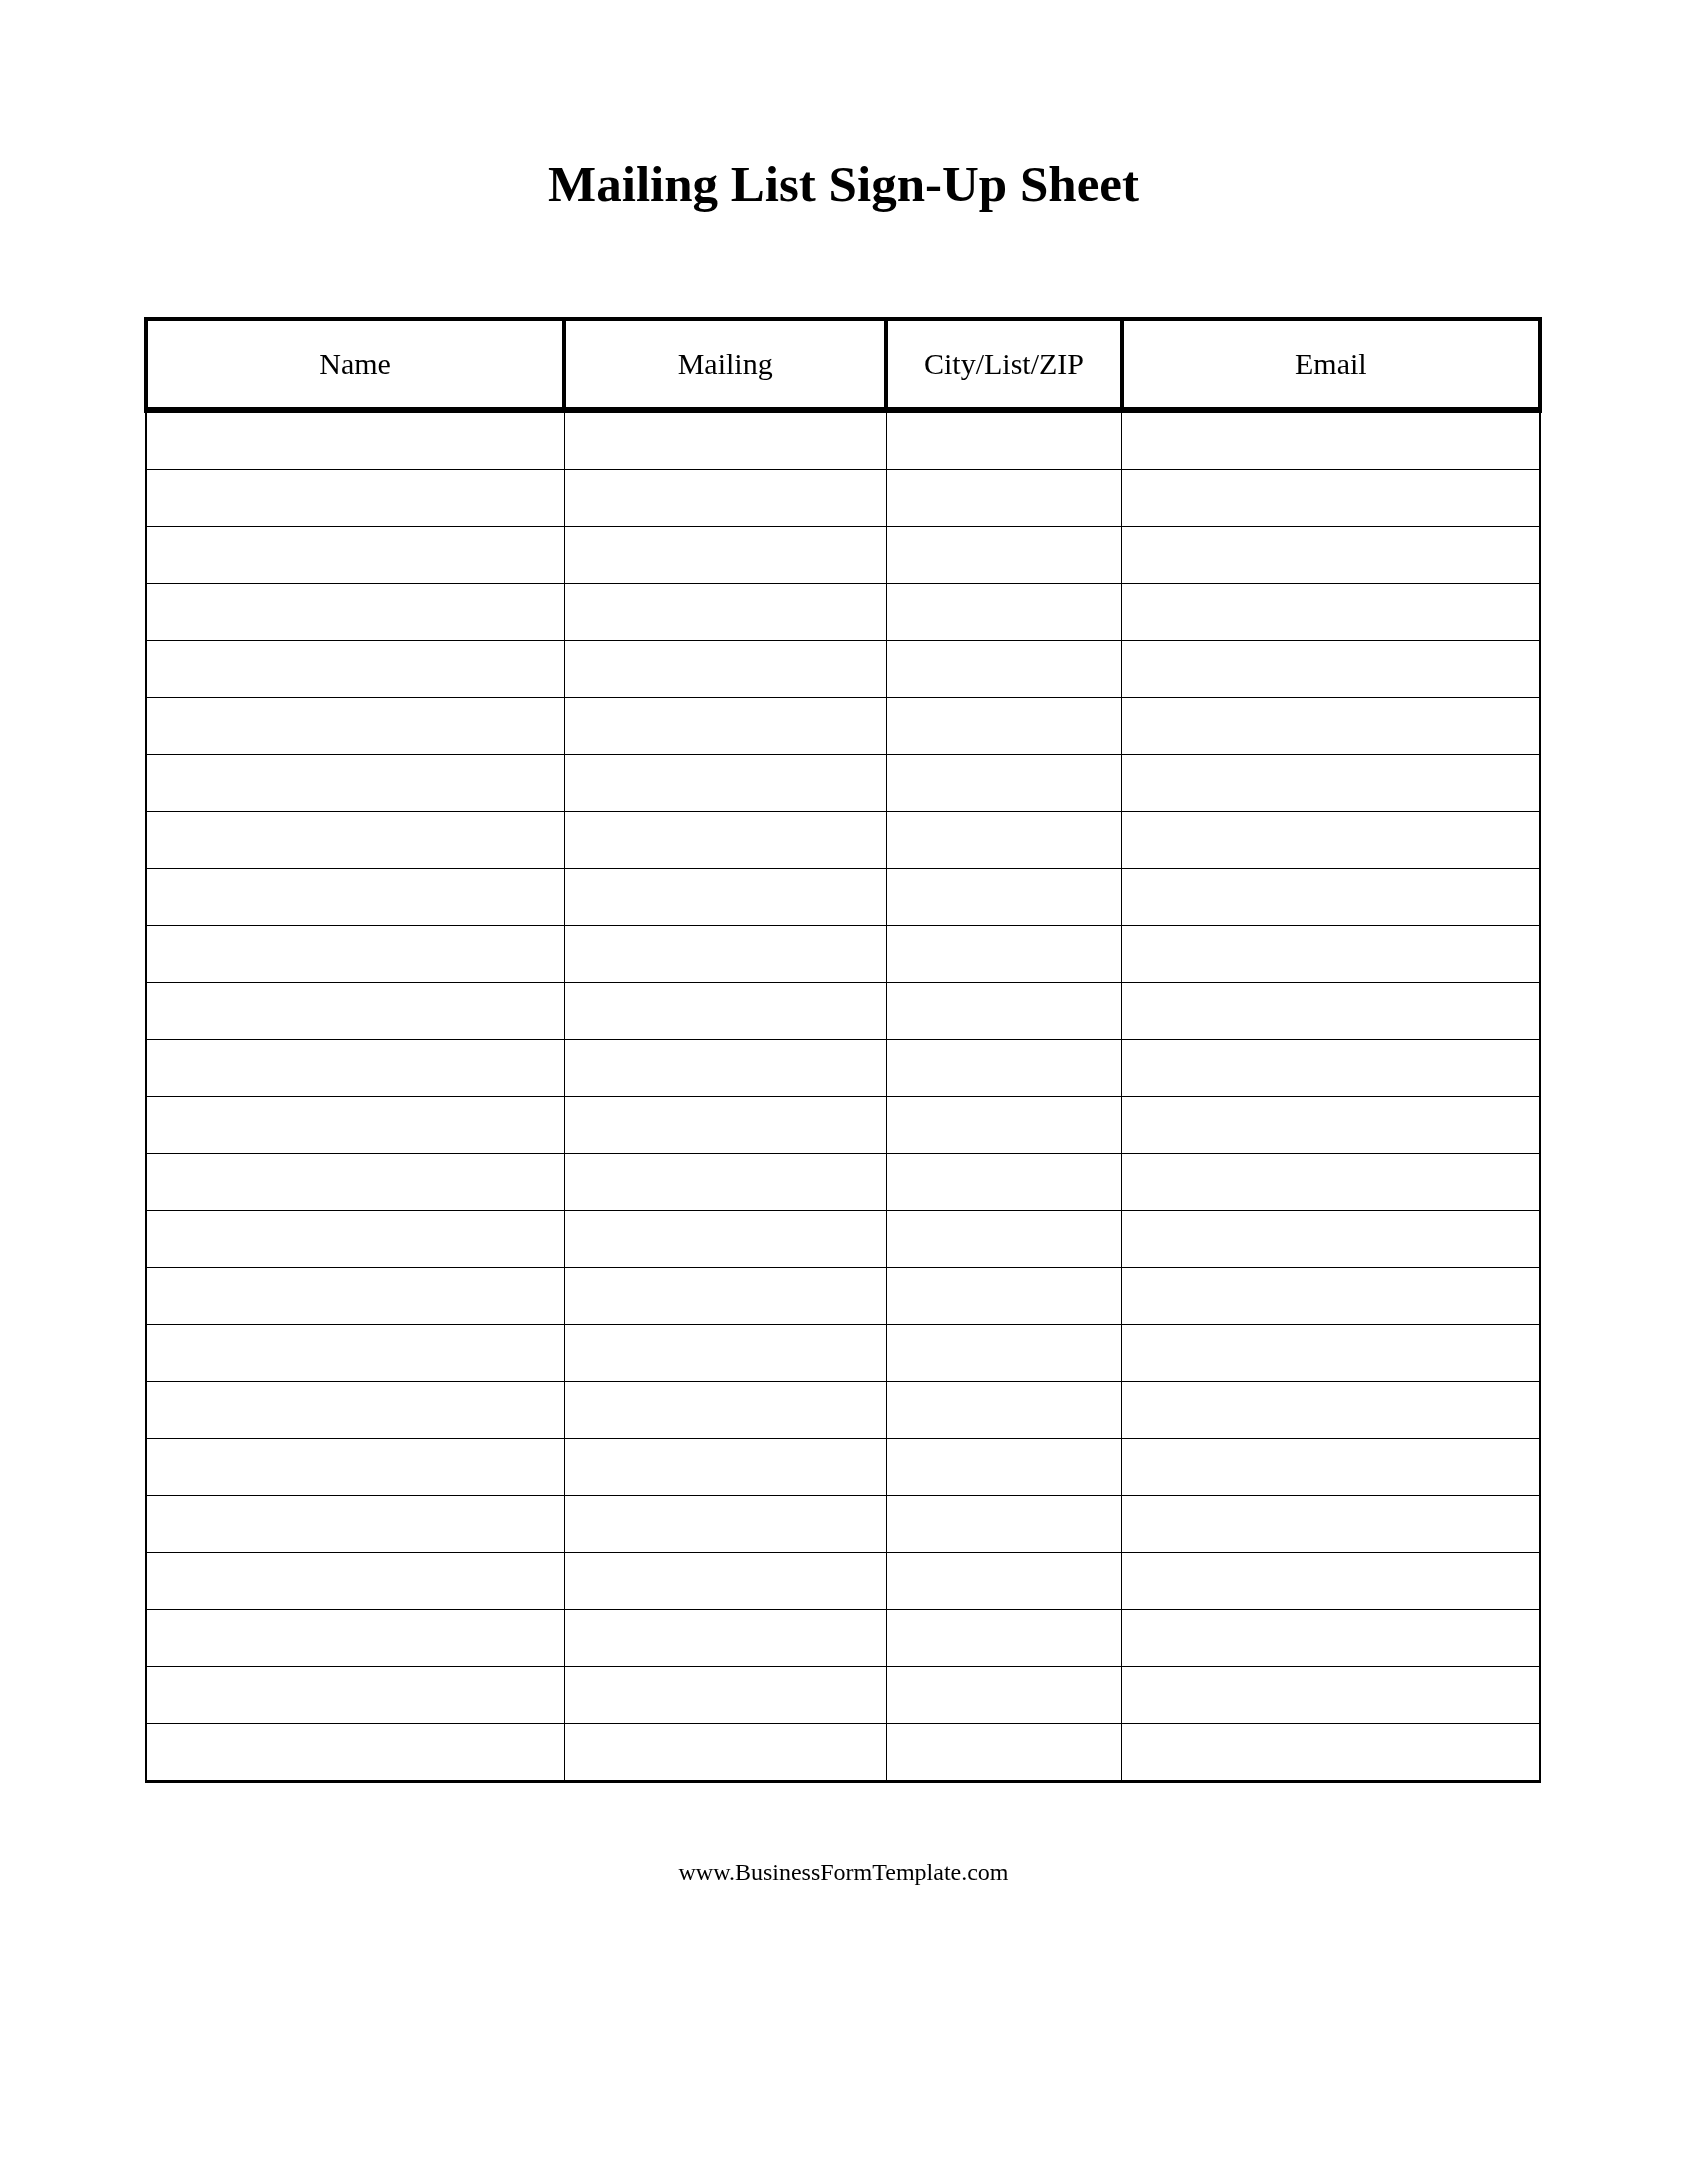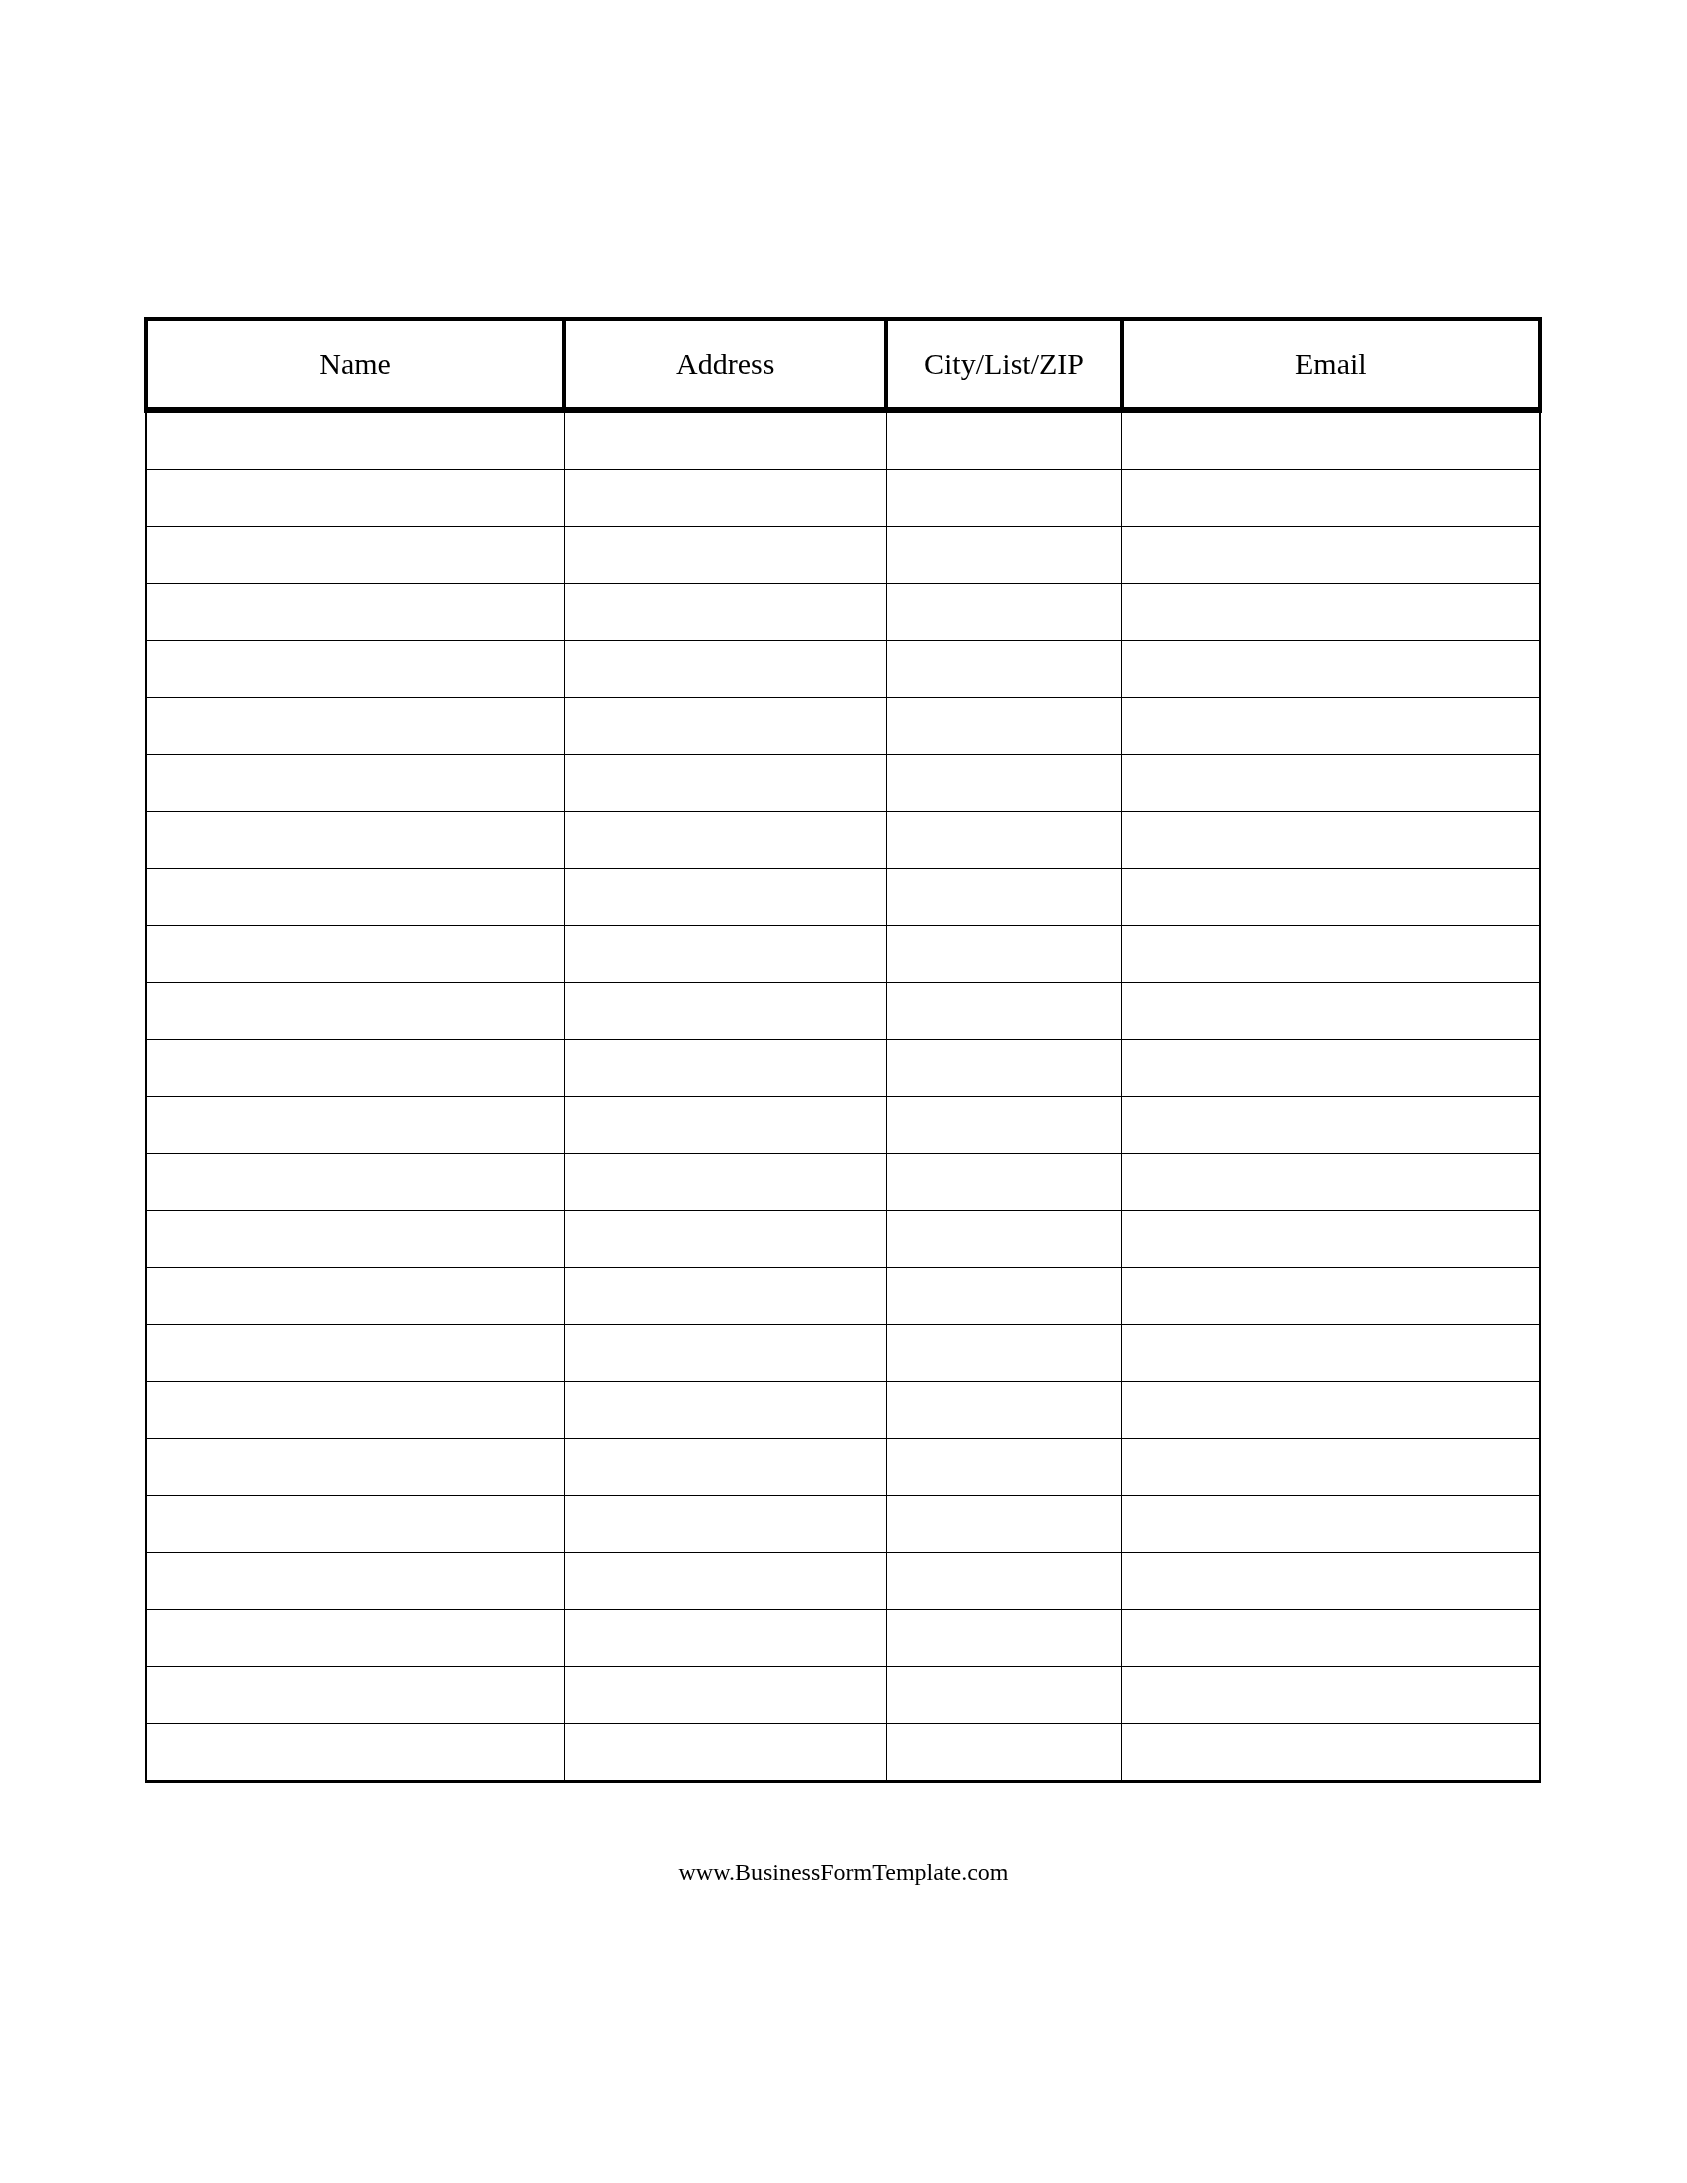--- a/index.html
+++ b/index.html
@@ -64,32 +64,33 @@
     text-align: center;
     font-size: 24px;
     font-weight: normal;
   }
 </style>
 </head>
 <body>
 
 <div class="page">
 
+  <h1 class="title">Mailing List Sign-Up Sheet</h1>
 
   <table class="signup-table">
     <colgroup>
       <col style="width:30.0%">
       <col style="width:23.1%">
       <col style="width:16.9%">
       <col style="width:30.0%">
     </colgroup>
     <thead>
       <tr>
         <th>Name</th>
-        <th>Address</th>
+        <th>Mailing</th>
         <th>City/List/ZIP</th>
         <th>Email</th>
       </tr>
     </thead>
     <tbody id="table-body">
         <tr>
           <td></td>
           <td></td>
           <td></td>
           <td></td>

